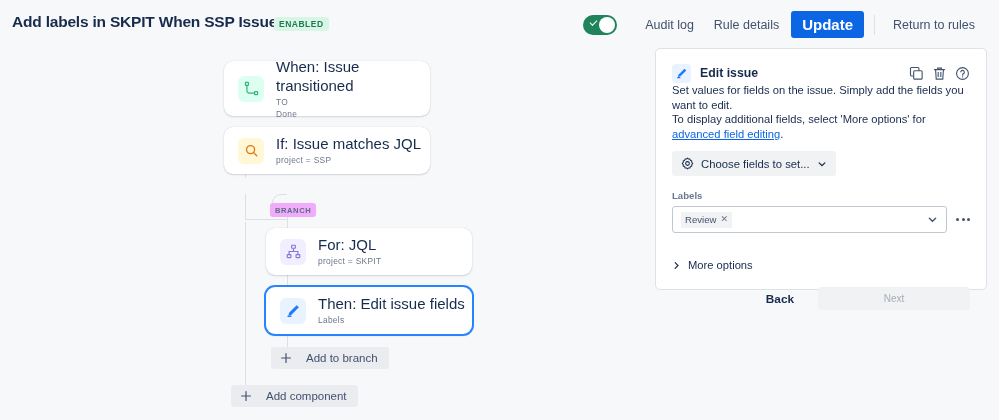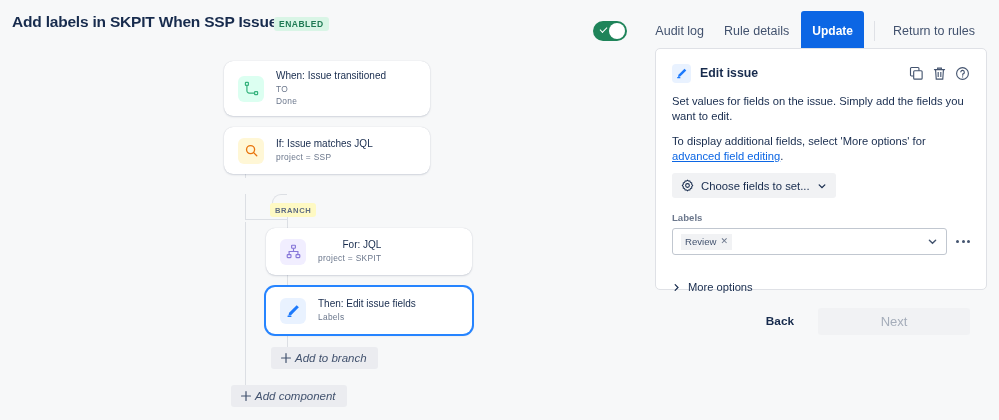--- a/index.html
+++ b/index.html
@@ -43,22 +43,22 @@
     position: absolute; left: 7px; top: 5.5px;
     width: 7px; height: 4px;
     border-left: 1.6px solid #fff; border-bottom: 1.6px solid #fff;
     transform: rotate(-45deg);
   }
   .tlink {
     font-size: 12.5px; color: #42526e; padding: 4px 10px;
     cursor: pointer; white-space: nowrap;
   }
   .update-btn {
-    background: #0c66e4; color: #fff; font-size: 12px; font-weight: 600;
-    padding: 13px 11px; border-radius: 3px; cursor: pointer;
+    background: #0c66e4; color: #fff; font-size: 15px; font-weight: 600;
+    padding: 5px 11px; border-radius: 3px; cursor: pointer;
     margin: 0 2px; white-space: nowrap;
   }
   .vdiv { width: 1px; height: 20px; background: #dfe1e6; margin: 0 8px; }
 
   
   .canvas { position: absolute; top: 44px; left: 0; width: 640px; height: 376px; }
 
   .conn { position: absolute; background: #dcdfe4; }
 
   .card {
@@ -71,57 +71,57 @@
   }
   .card-icon {
     width: 26px; height: 26px; border-radius: 6px; flex: none;
     margin-left: 14px; display: flex; align-items: center; justify-content: center;
   }
   .ic-green { background: #dcfff1; }
   .ic-yellow { background: #fff7d6; }
   .ic-purple { background: #f1eeff; }
   .ic-blue { background: #e9f2ff; }
   .card-text { margin-left: 12px; line-height: 1.25; }
-  .card-title { font-size: 10px; color: #172b4d; font-weight: 400; text-align: right; }
+  .card-title { font-size: 15px; color: #172b4d; font-weight: 400; }
   .card-sub {
     font-size: 8.4px; color: #6b778c; letter-spacing: .3px; margin-top: 1.5px;
   }
   .card-sub.caps { text-transform: uppercase; }
 
   .branch-badge {
-    position: absolute; background: #fef9c3; color: #5e6c84;
+    position: absolute; background: #f0abfc; color: #5e6c84;
     font-size: 7.6px; font-weight: 700; letter-spacing: .55px;
     padding: 2.5px 5px; border-radius: 3px;
   }
 
   .add-btn {
     position: absolute; background: #ebecf0; border-radius: 3px;
-    display: flex; align-items: flex-end; gap: 3px;
+    display: flex; align-items: flex-end; gap: 14px;
     padding: 5px 11px 5px 9px; cursor: pointer;
-    font-size: 11.5px; color: #42526e; white-space: nowrap; font-style: italic;
+    font-size: 11.5px; color: #42526e; white-space: nowrap;
   }
 
   
   .panel {
     position: absolute; left: 655px; top: 48px; width: 332px; height: 242px;
     background: #fff; border: 1px solid #dfe1e6; border-radius: 5px;
     padding: 14px 16px 0 16px;
   }
   .panel-head { display: flex; align-items: center; height: 20px; }
   .panel-icon {
     width: 19px; height: 19px; border-radius: 4px; background: #e9f2ff;
     display: flex; align-items: center; justify-content: center; flex: none;
   }
   .panel-title { font-size: 12.3px; font-weight: 700; margin-left: 9px; }
   .panel-actions {
     margin-left: auto; display: flex; align-items: center; gap: 8px;
   }
   .panel-actions span { cursor: pointer; display: flex; }
   .panel-p {
-    font-size: 11.2px; color: #172b4d; margin-top: 11px; line-height: 1.3;
+    font-size: 11.2px; color: #172b4d; line-height: 1.3;
   }
   .panel-p a { color: #0c66e4; text-decoration: underline; cursor: pointer; }
 
   .choose-btn {
     margin-top: 10px; background: #f1f2f4; border-radius: 3px;
     display: inline-flex; align-items: center; gap: 7px;
     padding: 6px 9px; cursor: pointer; font-size: 11.3px; color: #172b4d;
   }
   .field-label {
     font-size: 9.6px; font-weight: 700; color: #6b778c; margin-top: 14px;
@@ -152,21 +152,21 @@
   }
   .panel-footer {
     margin-top: 12px; display: flex; align-items: center; justify-content: flex-end;
   }
   .back-btn {
     font-size: 11.8px; font-weight: 600; color: #172b4d;
     cursor: pointer; padding: 6px 12px; margin-right: 12px;
   }
   .next-btn {
     width: 152px; text-align: center; background: #f1f2f4; color: #a5adba;
-    font-size: 13px; padding: 6px 0; border-radius: 3px; cursor: default;
+    font-size: 10px; padding: 6px 0; border-radius: 3px; cursor: default;
   }
 </style>
 </head>
 <body>
 
 <div class="topbar">
   <div class="rule-title">Add labels in SKPIT When SSP Issues Done</div>
   <div class="enabled-badge">ENABLED</div>
 
   <div class="topbar-right">

